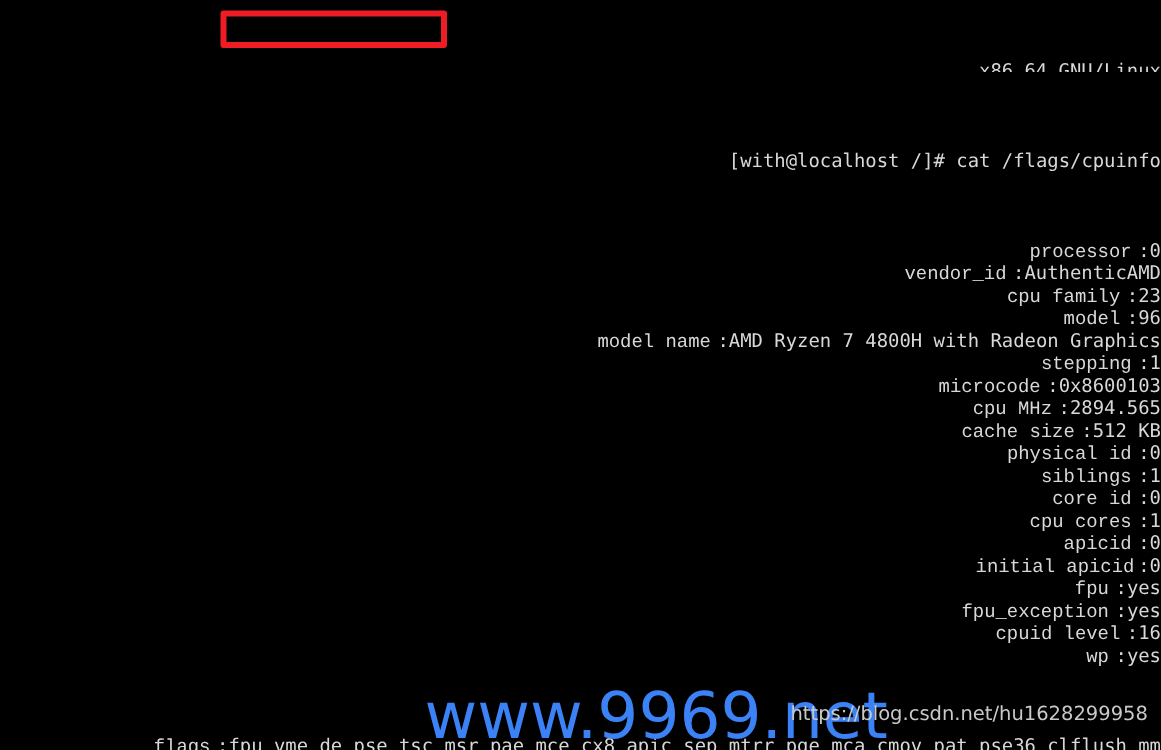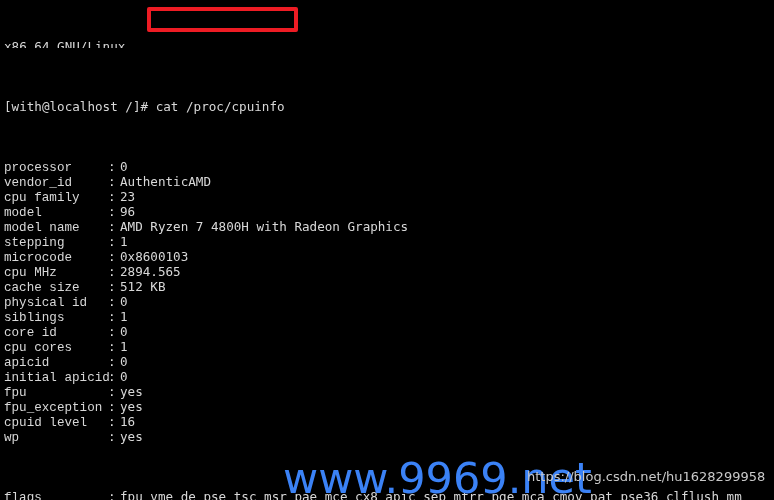--- a/index.html
+++ b/index.html
@@ -21,20 +21,21 @@
     top: 0;
     width: 774px;
     height: 500px;
     padding: 0;
     box-sizing: border-box;
     color: #d8d8d8;
     font-size: 12.6px;
     line-height: 15px;
     white-space: pre;
     overflow: hidden;
+    text-align: right;
   }
   .line {
     height: 15px;
     white-space: pre;
     padding-left: 4px;
     letter-spacing: 0px;
   }
   .line.clip-top {
     height: 9px;
     overflow: hidden;
@@ -88,21 +89,21 @@
 </style>
 </head>
 <body>
 
 <div id="screen">
 
   <div id="terminal">
 
     <div class="line clip-top">x86_64 GNU/Linux</div>
 
-    <div class="line"><span>[with@localhost /]# </span><span>cat /proc/cpuinfo</span></div>
+    <div class="line"><span>[with@localhost /]# </span><span>cat /flags/cpuinfo</span></div>
 
     <div id="fields-block"><div class="line"><span class="k">processor</span><span class="sep">:</span><span>0</span></div><div class="line"><span class="k">vendor_id</span><span class="sep">:</span><span>AuthenticAMD</span></div><div class="line"><span class="k">cpu family</span><span class="sep">:</span><span>23</span></div><div class="line"><span class="k">model</span><span class="sep">:</span><span>96</span></div><div class="line"><span class="k">model name</span><span class="sep">:</span><span>AMD Ryzen 7 4800H with Radeon Graphics</span></div><div class="line"><span class="k">stepping</span><span class="sep">:</span><span>1</span></div><div class="line"><span class="k">microcode</span><span class="sep">:</span><span>0x8600103</span></div><div class="line"><span class="k">cpu MHz</span><span class="sep">:</span><span>2894.565</span></div><div class="line"><span class="k">cache size</span><span class="sep">:</span><span>512 KB</span></div><div class="line"><span class="k">physical id</span><span class="sep">:</span><span>0</span></div><div class="line"><span class="k">siblings</span><span class="sep">:</span><span>1</span></div><div class="line"><span class="k">core id</span><span class="sep">:</span><span>0</span></div><div class="line"><span class="k">cpu cores</span><span class="sep">:</span><span>1</span></div><div class="line"><span class="k">apicid</span><span class="sep">:</span><span>0</span></div><div class="line"><span class="k">initial apicid</span><span class="sep">:</span><span>0</span></div><div class="line"><span class="k">fpu</span><span class="sep">:</span><span>yes</span></div><div class="line"><span class="k">fpu_exception</span><span class="sep">:</span><span>yes</span></div><div class="line"><span class="k">cpuid level</span><span class="sep">:</span><span>16</span></div><div class="line"><span class="k">wp</span><span class="sep">:</span><span>yes</span></div></div>
 
     <div id="flags-block"><div class="line"><span class="k">flags</span><span class="sep">:</span><span>fpu vme de pse tsc msr pae mce cx8 apic sep mtrr pge mca cmov pat pse36 clflush mm</span></div></div>
 
     
 
   </div>
 
   <div id="cmd-highlight"></div>

